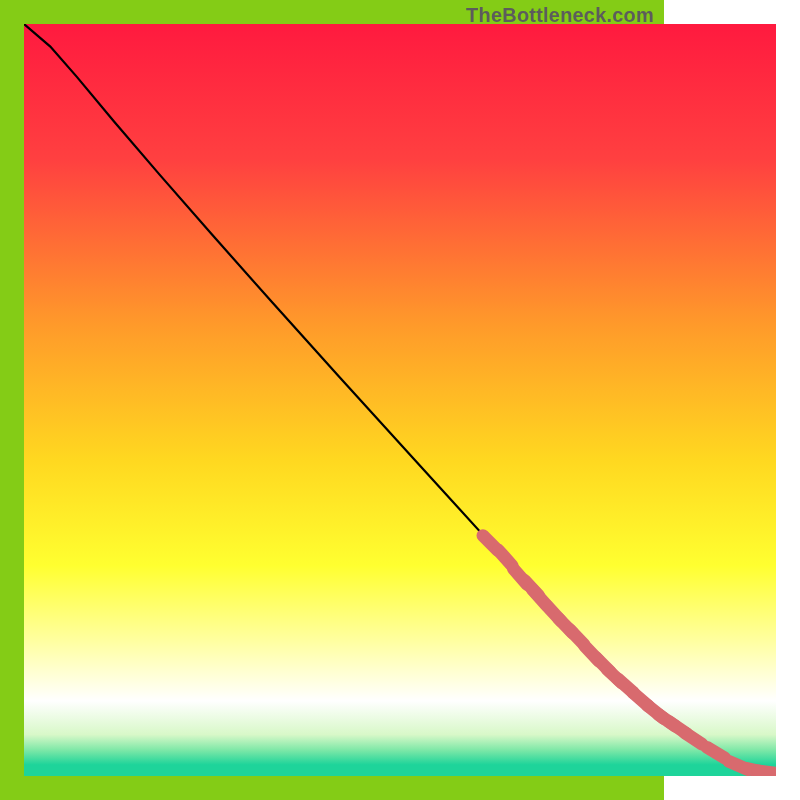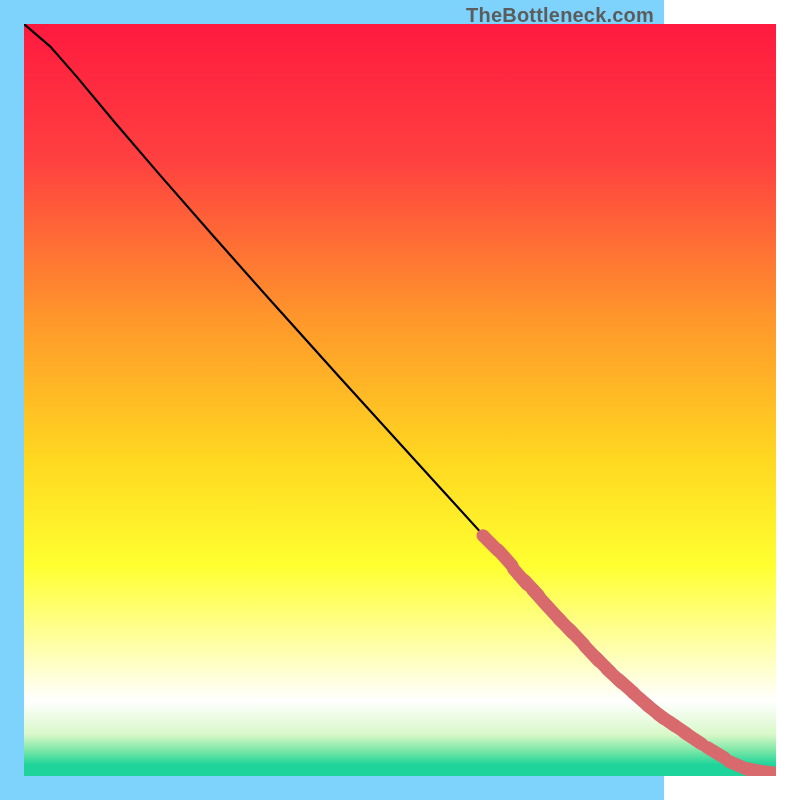--- a/index.html
+++ b/index.html
@@ -5,21 +5,21 @@
   body {
     margin: 0;
     padding: 0;
     background: #fff;
     font-family: Arial, Helvetica, sans-serif;
   }
   .stage {
     position: relative;
     width: 664px;
     height: 800px;
-    background: #7dd3fc;
+    background: #84cc16;
   }
   .watermark {
     position: absolute;
     top: 4px;
     right: 10px;
     color: #5c5c5c;
     font-size: 20px;
     font-weight: 600;
     letter-spacing: 0.2px;
   }

